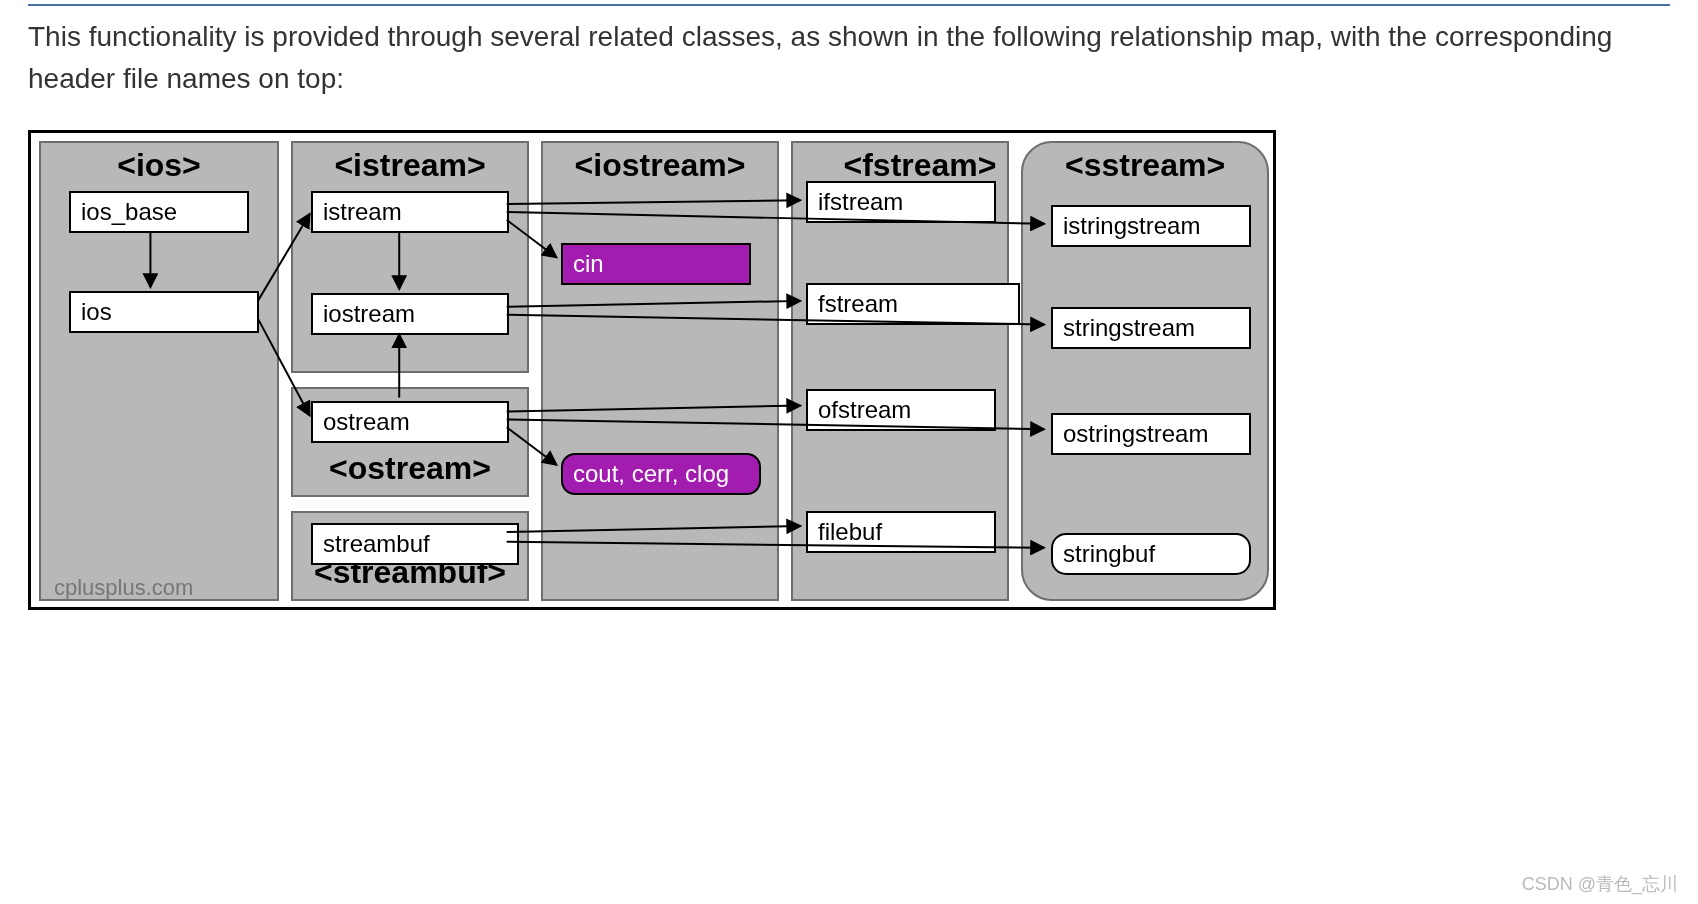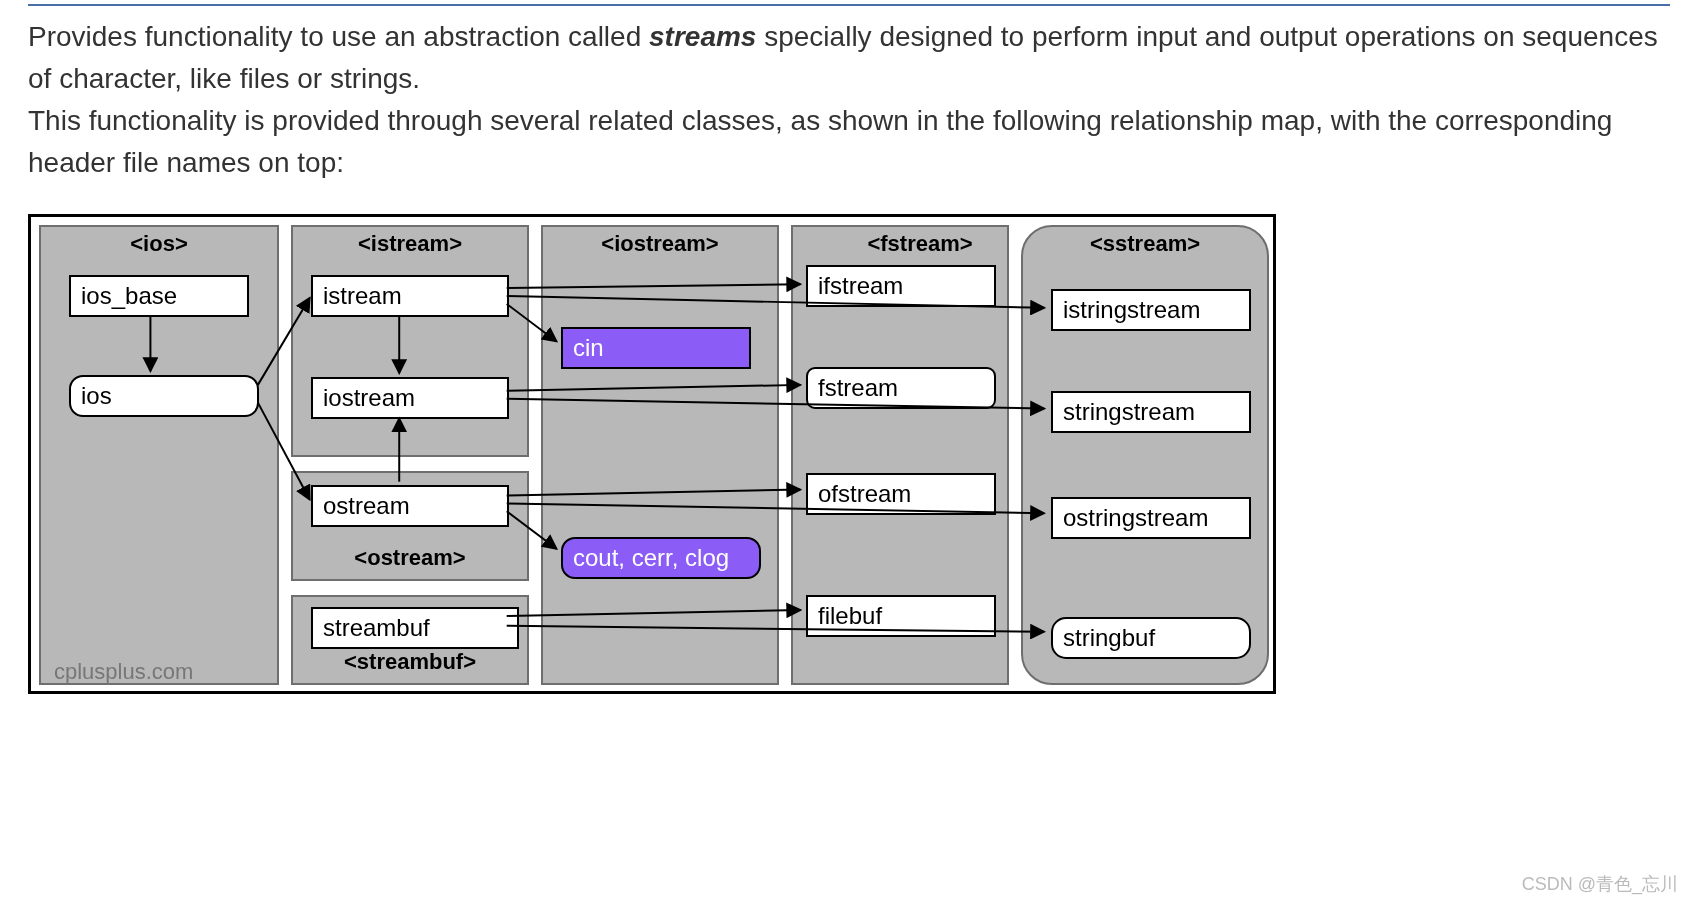--- a/index.html
+++ b/index.html
@@ -2,35 +2,32 @@
 <html><head>
 <meta charset="utf-8">
 <style>
   html,body{margin:0;padding:0;background:#fff;font-family:Arial,Helvetica,sans-serif;color:#333;}
   .page{width:1698px;height:904px;box-sizing:border-box;padding:0 28px;position:relative;}
   hr.top{border:none;border-top:2px solid #4a6ea8;margin:4px 0 10px 0;}
   .para{font-size:28px;line-height:42px;color:#333;}
   .para em{font-style:italic;font-weight:700;}
   .diagram-wrap{margin-top:30px;border:3px solid #000;width:1248px;height:480px;position:relative;box-sizing:border-box;background:#fff;}
   .col{position:absolute;background:#b9b8b8;border:2px solid #6e6e6e;box-sizing:border-box;}
-  .col-title{text-align:center;font-weight:700;font-size:22px;color:#000;padding:4px 0 6px 0;}
+  .col-title{text-align:center;font-weight:700;font-size:32px;color:#000;padding:4px 0 6px 0;}
   .cbox{position:absolute;background:#fff;border:2px solid #000;font-size:24px;color:#000;padding:6px 10px;box-sizing:border-box;min-width:180px;height:42px;display:flex;align-items:center;}
-  .cbox.dark{background:#8b5cf6;color:#fff;border-color:#000;}
+  .cbox.dark{background:#a21caf;color:#fff;border-color:#000;}
   .watermark{position:absolute;color:#777;font-size:22px;left:8px;bottom:6px;font-family:Arial;padding-left:15px;}
   .csdn{position:absolute;right:20px;bottom:12px;color:#bbb;font-size:18px;}
   svg.lines{position:absolute;inset:0;width:100%;height:100%;pointer-events:none;}
 </style>
 </head>
 <body>
 
 <div class="page">
   <hr class="top">
-  <div class="para">
-    <span>Provides functionality to use an abstraction called </span><em>streams</em><span> specially designed to perform input and output operations on sequences of character, like files or strings.</span>
-  </div>
   <div class="para">This functionality is provided through several related classes, as shown in the following relationship map, with the corresponding header file names on top:</div>
 
   <div class="diagram-wrap">
 
     <div class="col" style="left:8px;top:8px;width:240px;height:460px;">
       <div class="col-title">&lt;ios&gt;</div>
     </div>
 
     <div class="col" style="left:260px;top:8px;width:238px;height:232px;">
       <div class="col-title">&lt;istream&gt;</div>
@@ -48,32 +45,32 @@
 
     <div class="col" style="left:760px;top:8px;width:218px;height:460px;padding-left:40px;">
       <div class="col-title">&lt;fstream&gt;</div>
     </div>
 
     <div class="col" style="left:990px;top:8px;width:248px;height:460px;border-radius:31px;">
       <div class="col-title">&lt;sstream&gt;</div>
     </div>
 
     <div class="cbox" style="left:38px;top:58px;width:156px;">ios_base</div>
-    <div class="cbox" style="left:38px;top:158px;width:190px;border-radius:14px;">ios</div>
+    <div class="cbox" style="left:38px;top:158px;width:190px;">ios</div>
 
     <div class="cbox" style="left:280px;top:58px;width:198px;">istream</div>
     <div class="cbox" style="left:280px;top:160px;width:198px;">iostream</div>
     <div class="cbox" style="left:280px;top:268px;width:198px;">ostream</div>
     <div class="cbox" style="left:280px;top:390px;width:208px;">streambuf</div>
 
     <div class="cbox dark" style="left:530px;top:110px;width:190px;">cin</div>
     <div class="cbox dark" style="left:530px;top:320px;width:200px;border-radius:14px;">cout, cerr, clog</div>
 
     <div class="cbox" style="left:775px;top:48px;width:190px;">ifstream</div>
-    <div class="cbox" style="left:775px;top:150px;width:190px;border-radius:9px;">fstream</div>
+    <div class="cbox" style="left:775px;top:150px;width:214px;">fstream</div>
     <div class="cbox" style="left:775px;top:256px;width:190px;">ofstream</div>
     <div class="cbox" style="left:775px;top:378px;width:190px;">filebuf</div>
 
     <div class="cbox" style="left:1020px;top:72px;width:200px;">istringstream</div>
     <div class="cbox" style="left:1020px;top:174px;width:200px;">stringstream</div>
     <div class="cbox" style="left:1020px;top:280px;width:200px;">ostringstream</div>
     <div class="cbox" style="left:1020px;top:400px;width:200px;border-radius:15px;">stringbuf</div>
 
     <div class="watermark">cplusplus.com</div>
 

